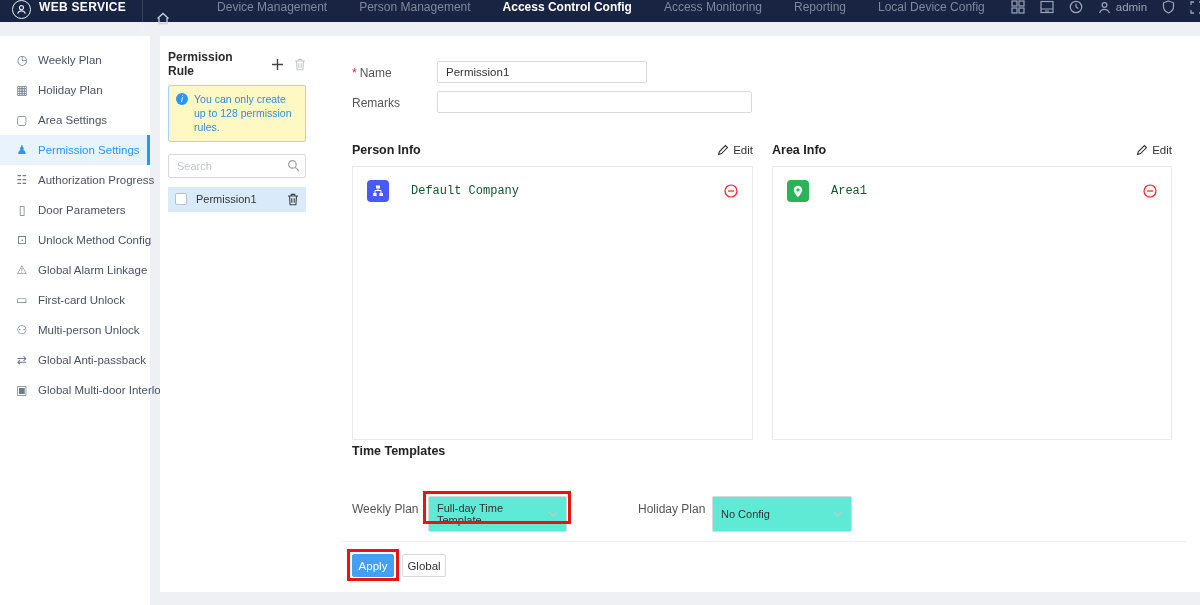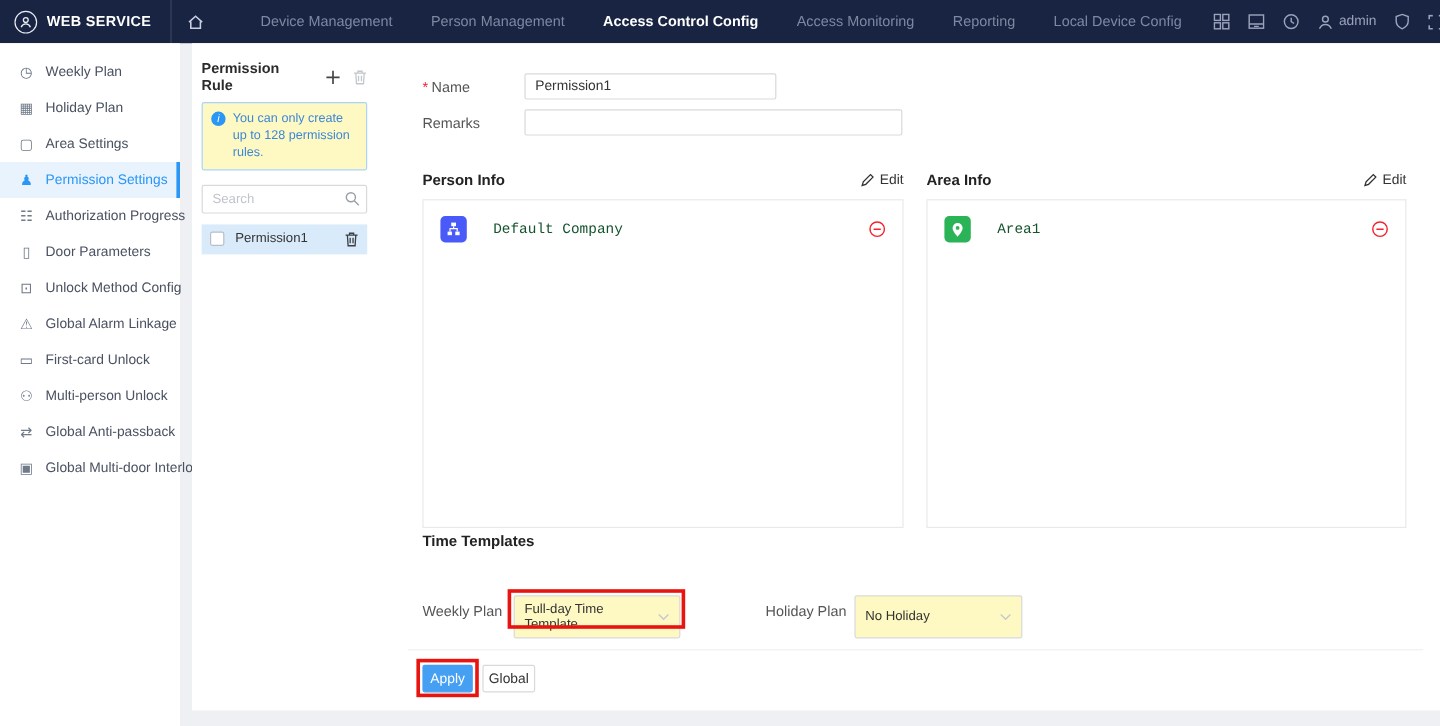--- a/index.html
+++ b/index.html
@@ -1,20 +1,20 @@
 <!DOCTYPE html>
 <html><head>
 <meta charset="utf-8">
 <style>
   * { margin:0; padding:0; box-sizing:border-box; font-family:"Liberation Sans","DejaVu Sans",sans-serif; }
   html,body { background:#eef0f3; }
   #page { position:relative; width:1200px; height:605px; background:#eef0f3; overflow:hidden; color:#333; font-size:12px; }
 
   
-  .topbar { position:absolute; top:0; left:0; width:1200px; height:36px; background:#182441; display:flex; align-items:center; padding-left:12px; padding-right:14px; }
+  .topbar { position:absolute; top:0; left:0; width:1200px; height:22px; background:#182441; display:flex; align-items:flex-start; padding-left:12px; padding-right:14px; }
   .logo { width:19px; height:19px; border:1.5px solid #e8ecf5; border-radius:50%; display:flex; align-items:center; justify-content:center; color:#e8ecf5; flex:0 0 auto; }
   .brand { color:#ffffff; font-weight:bold; font-size:12px; letter-spacing:.3px; margin-left:8px; white-space:nowrap; }
   .tb-home { margin-left:16px; height:36px; padding:0 13px; display:flex; align-items:center; color:#c7cedf; border-left:1px solid rgba(255,255,255,.14); cursor:pointer; }
   .tb-nav { display:flex; align-items:center; gap:32px; margin-left:34px; }
   .tb-nav .nav-item { color:#7e88a3; font-size:12px; white-space:nowrap; cursor:pointer; }
   .tb-nav .nav-item.active { color:#ffffff; font-weight:bold; }
   .tb-right { margin-left:auto; display:flex; align-items:center; gap:15px; color:#9aa3bb;padding-left:26px; }
   .tb-right .tbi { display:flex; align-items:center; cursor:pointer; }
   .tb-user { display:flex; align-items:center; gap:5px; cursor:pointer; }
   .tb-user .uname { font-size:11.5px; color:#9aa3bb; }
@@ -58,21 +58,21 @@
   .sec-head { position:absolute; display:flex; align-items:center; justify-content:space-between; }
   .sec-title { font-weight:bold; font-size:12.5px; color:#222; }
   .edit-btn { display:flex; align-items:center; gap:4px; font-size:11.5px; color:#333; cursor:pointer; }
   .panel-box { position:absolute; border:1px solid #e9e9e9; background:#fff; }
   .entity-row { display:flex; align-items:center; padding:13px 14px; }
   .entity-icon { width:22px; height:22px; border-radius:4px; display:flex; align-items:center; justify-content:center; flex:0 0 auto; }
   .entity-icon.org { background:#4a5af9; }
   .entity-icon.pin { background:#2bb358; }
   .entity-name { font-family:Liberation Mono, monospace; font-size:12px; color:#14532d; margin-left:22px; flex:1; }
   .remove-btn { color:#f5222d; display:flex; cursor:pointer; }
-  .select { position:absolute; height:24px; border:1px solid #d9d9d9; border-radius:2px; background:#fef9c3; display:flex; align-items:center; justify-content:space-between; padding:17px 8px; font-size:11px; color:#333; cursor:pointer; }
+  .select { position:absolute; height:24px; border:1px solid #d9d9d9; border-radius:2px; background:#5eead4; display:flex; align-items:center; justify-content:space-between; padding:17px 8px; font-size:11px; color:#333; cursor:pointer; }
   .select .chev { color:#c5c9ce; display:flex; }
   .divider { position:absolute; left:340px; top:541px; width:846px; border-top:1px solid #eff1f3; }
   .btn { position:absolute; height:23px; border-radius:2px; font-size:11.5px; display:flex; align-items:center; justify-content:center; cursor:pointer; }
   .btn-apply { left:352px; top:554px; width:42px; background:#459ff3; color:#ffffff; border:1px solid #459ff3; }
   .btn-cancel { left:402px; top:554px; width:44px; background:#ffffff; color:#333; border:1px solid #d9d9d9; }
   .annot { position:absolute; border:3px solid #e8140f; pointer-events:none; }
   .annot-weekly { left:423px; top:491px; width:148px; height:33px; }
   .annot-apply { left:347px; top:549px; width:52px; height:32px; }
 </style>
 </head>
@@ -308,21 +308,21 @@
     <span>Full-day Time Template</span>
     <span class="chev">
       <svg class="ic" width="10" height="6" viewBox="0 0 10 6">
           <path d="M1 1l4 4 4-4" fill="none" stroke="currentColor" stroke-width="1.2"></path>
         </svg>
     </span>
   </div>
 
   <div class="flabel" style="left:638px; top:502px;">Holiday Plan</div>
   <div class="select" style="left:712px; top:496px; width:140px;">
-    <span>No Holiday</span>
+    <span>No Config</span>
     <span class="chev">
       <svg class="ic" width="10" height="6" viewBox="0 0 10 6">
           <path d="M1 1l4 4 4-4" fill="none" stroke="currentColor" stroke-width="1.2"></path>
         </svg>
     </span>
   </div>
 
   <div class="divider"></div>
 
   <div class="btn btn-apply">Apply</div>

